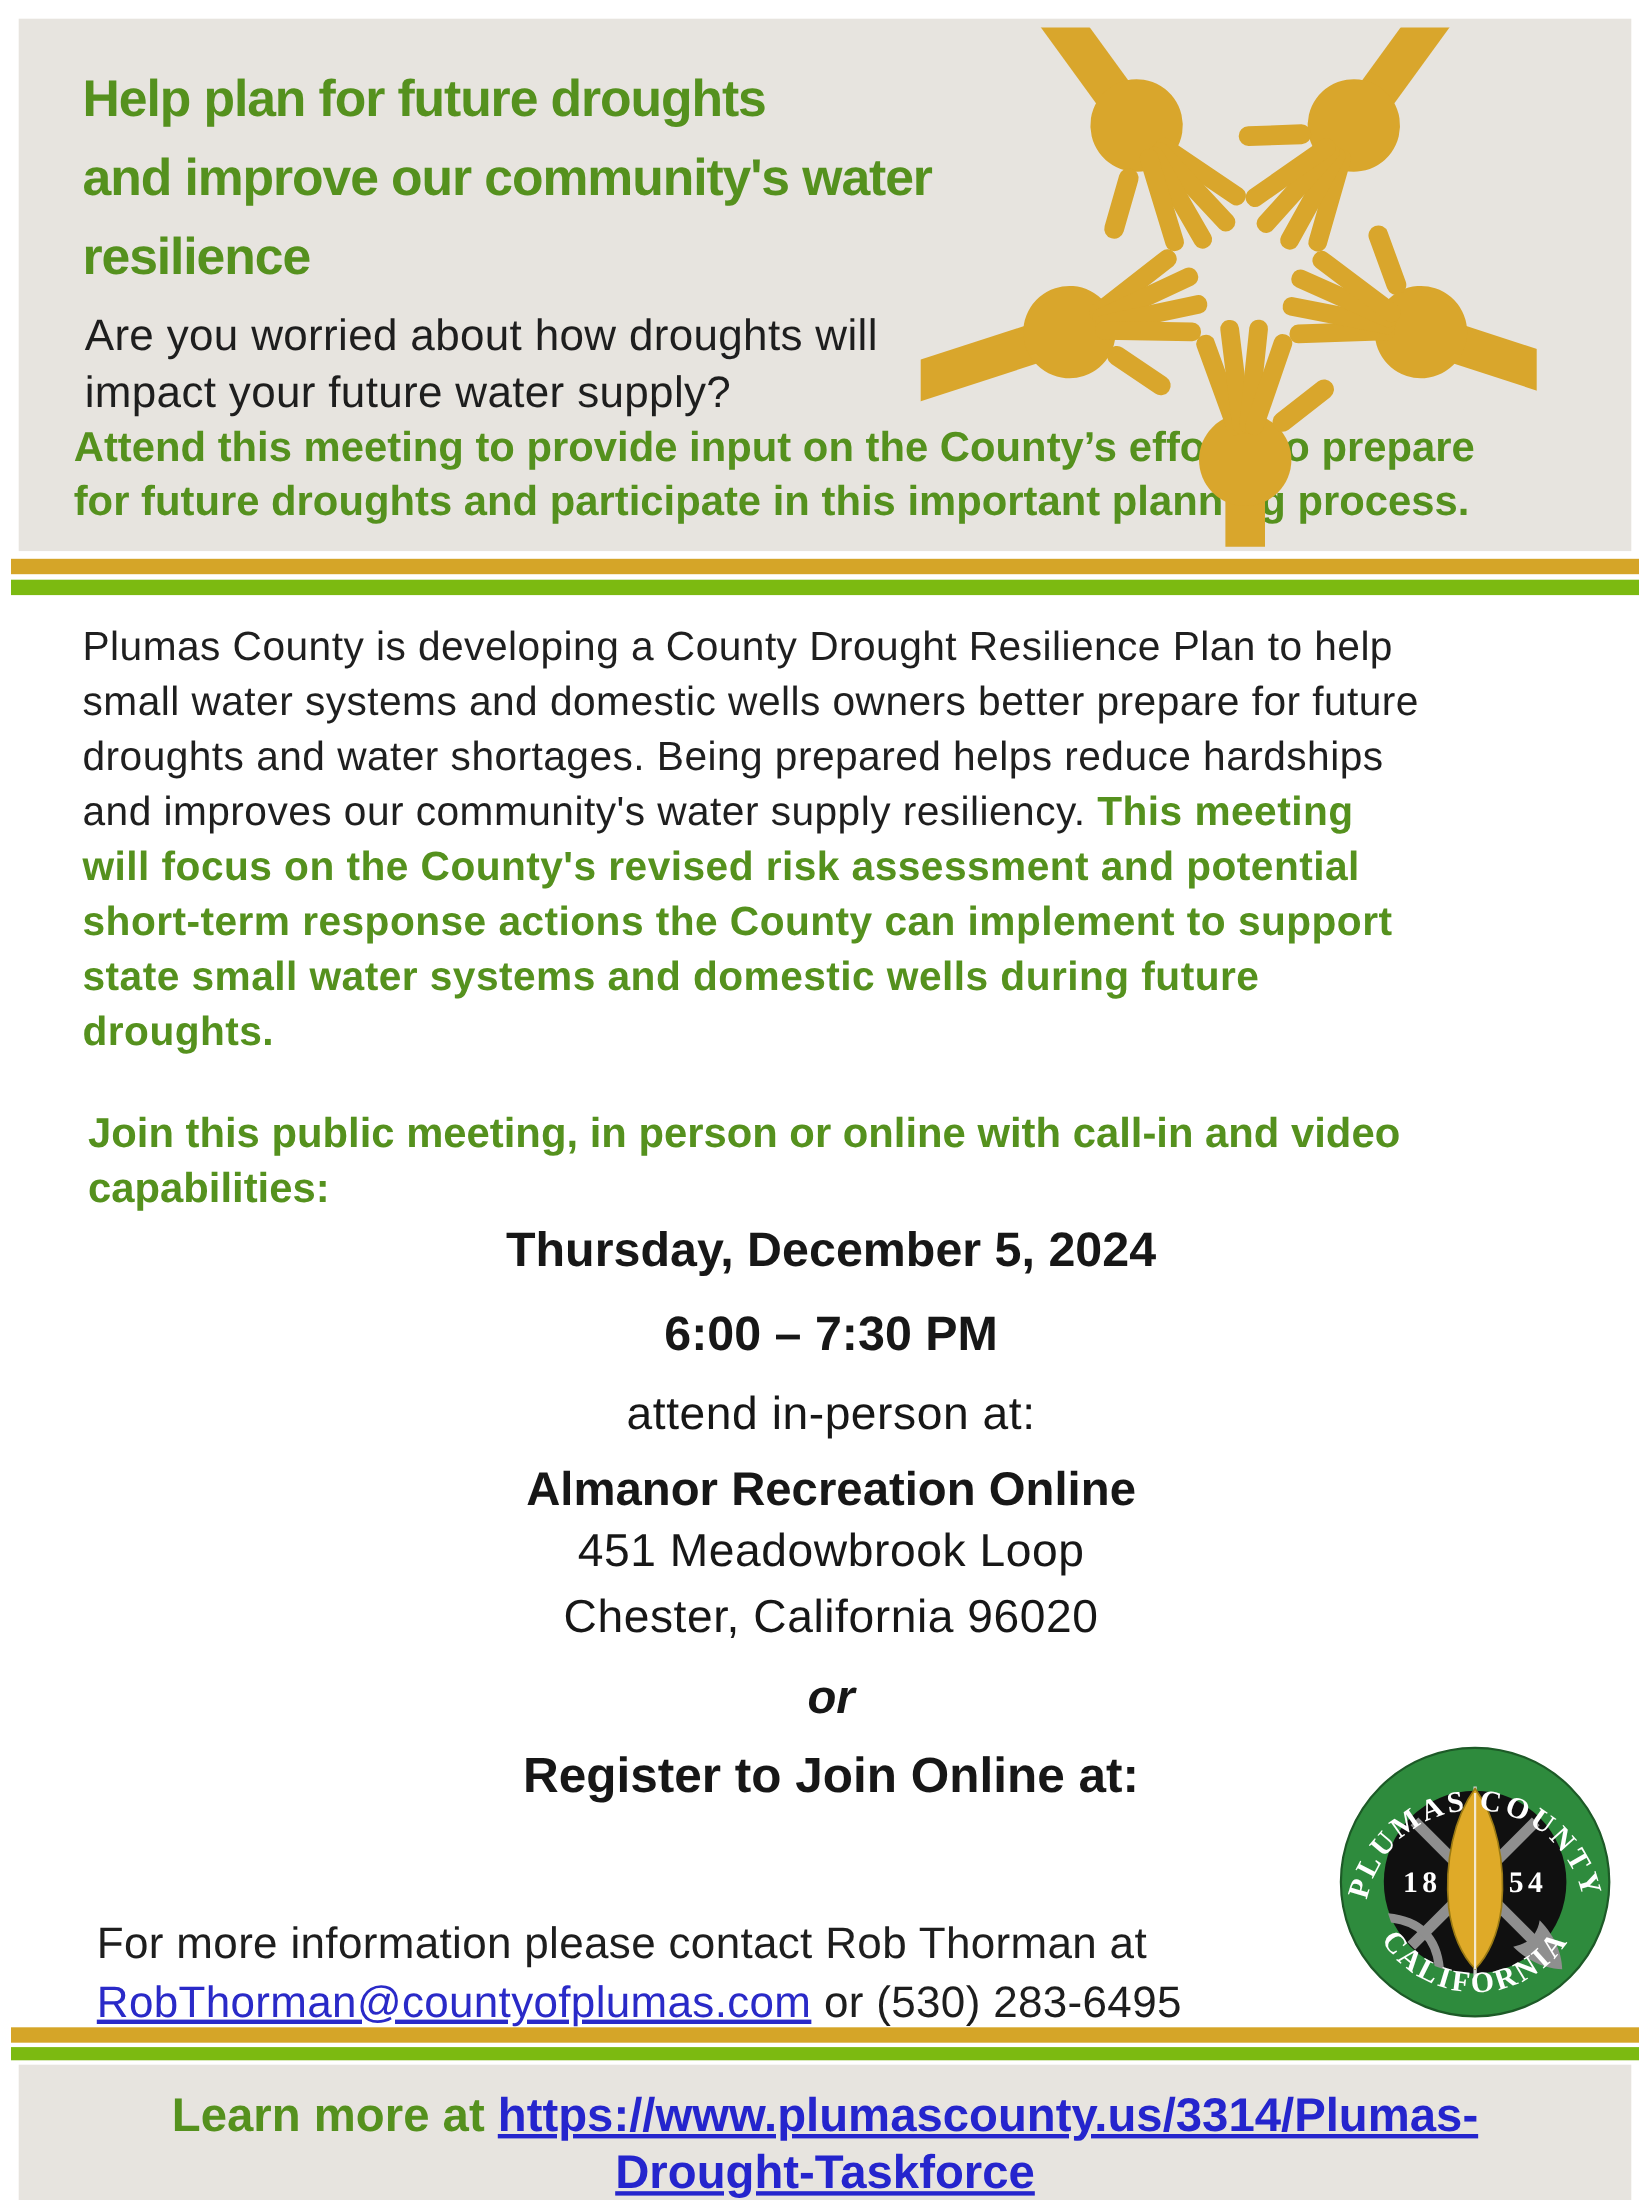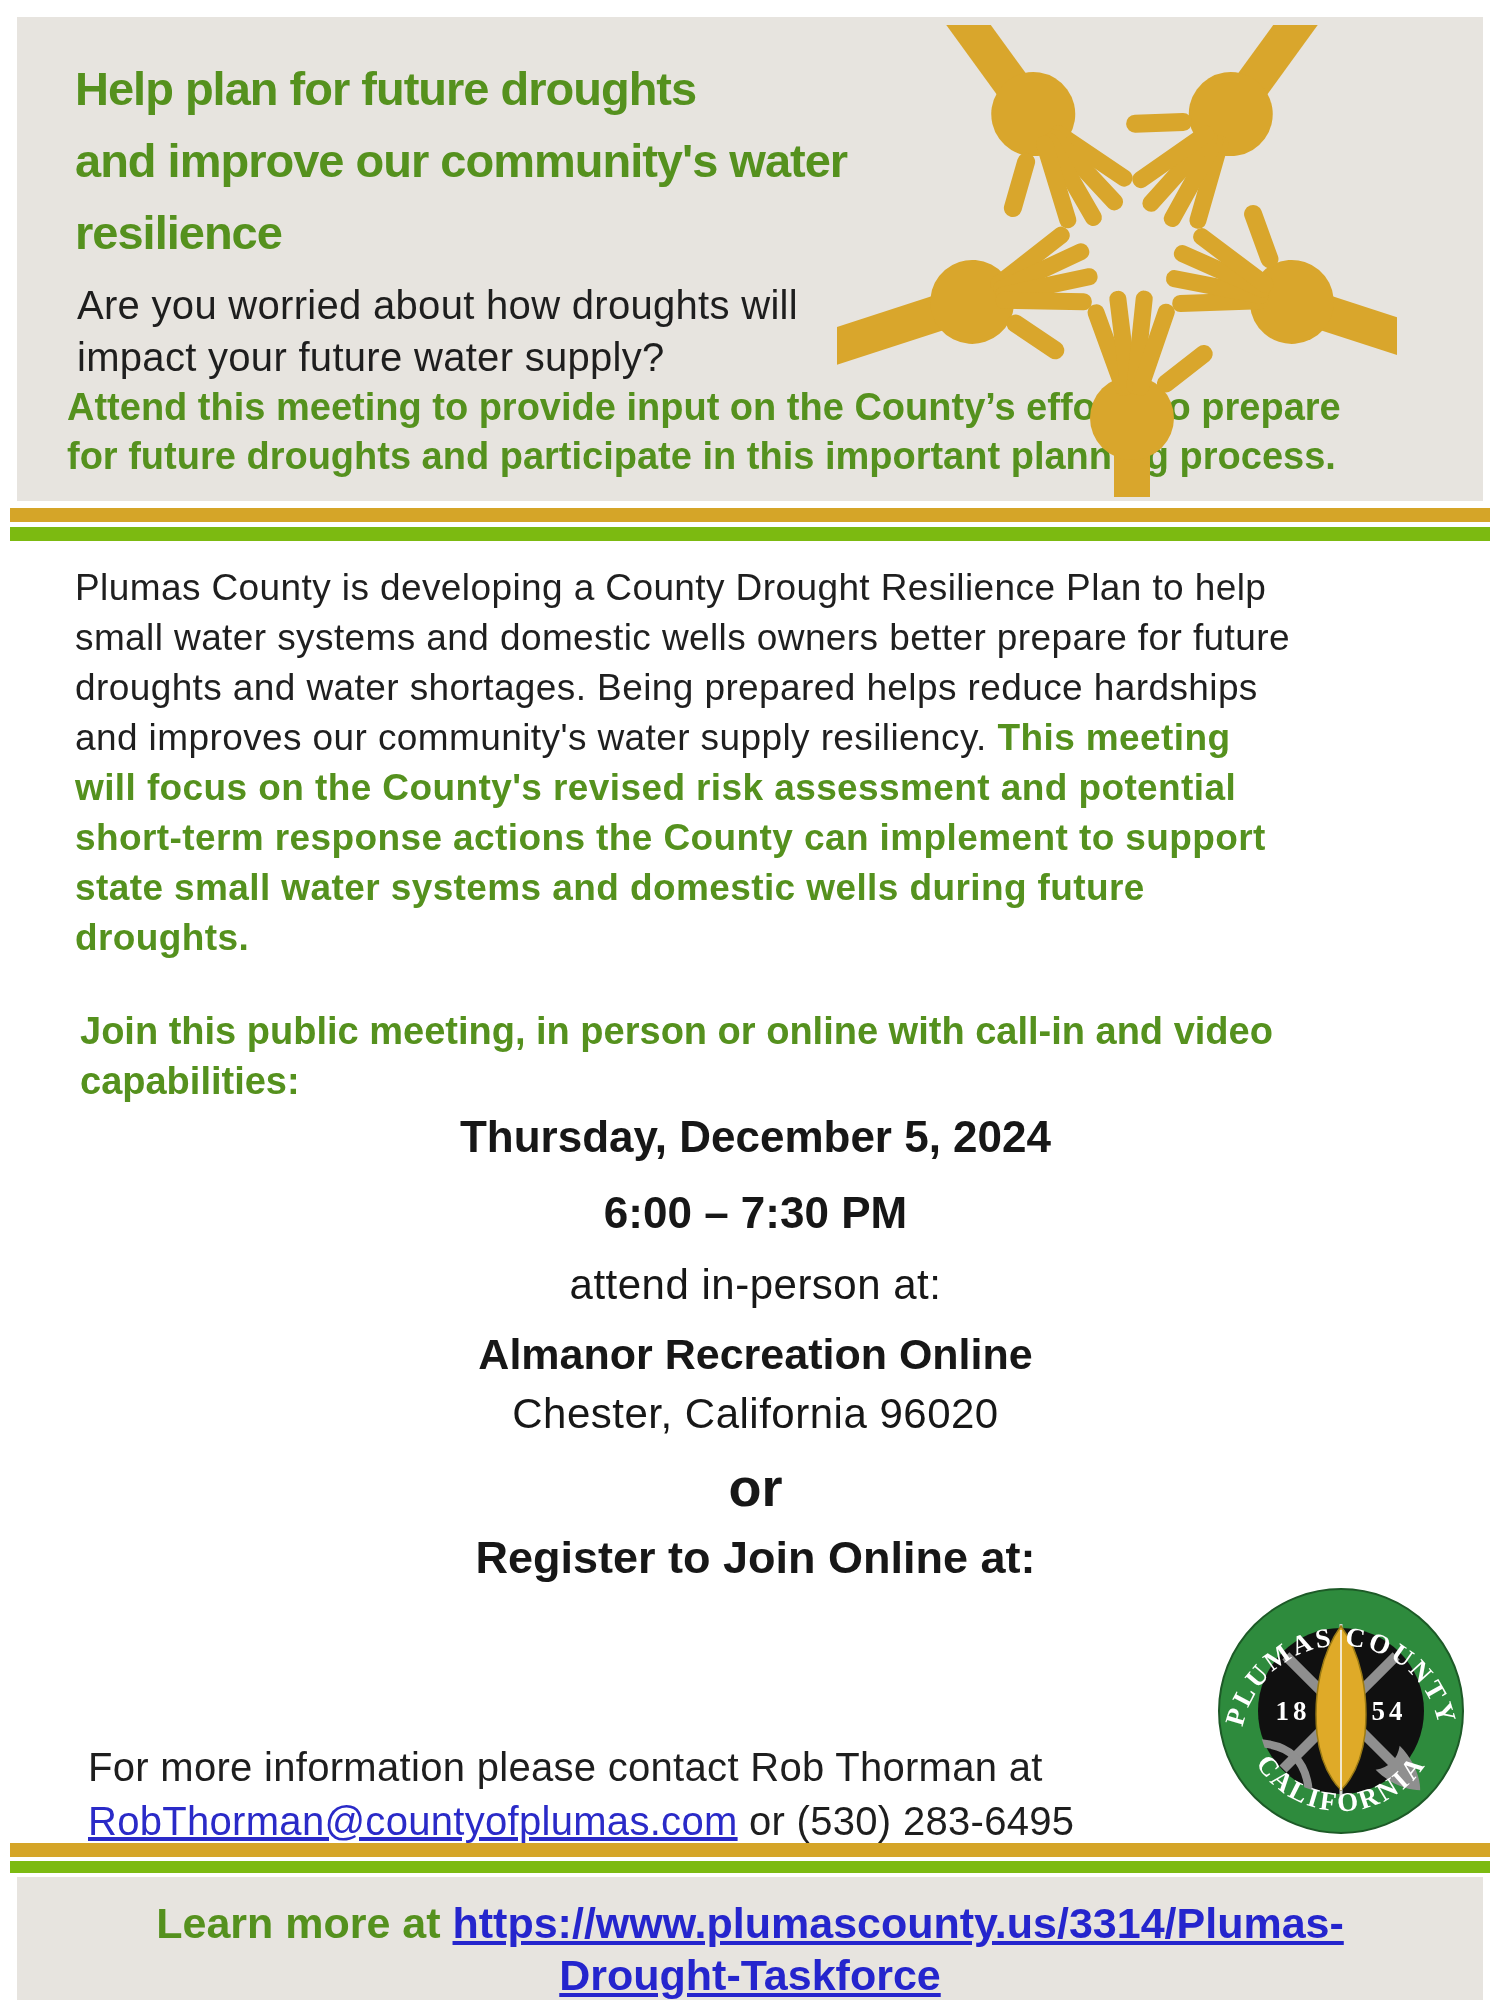--- a/index.html
+++ b/index.html
@@ -54,21 +54,21 @@
     position:absolute;left:0;top:1100px;width:1480px;
     text-align:center;color:#171717;
   }
   .event-details>div,.event-details>a{display:block;margin:0 auto;padding-left:31px;}
   .event-date{padding-top:12px;font-size:44px;font-weight:bold;line-height:50px;}
   .event-time{margin-top:26px !important;font-size:44px;font-weight:bold;line-height:50px;}
   .attend-label{margin-top:22px !important;font-size:42px;line-height:50px;letter-spacing:0.5px;}
   .venue-name{margin-top:18px !important;font-size:43px;font-weight:bold;line-height:52px;}
   .venue-addr1{margin-top:4px !important;font-size:42px;line-height:52px;letter-spacing:0.5px;}
   .venue-addr2{margin-top:8px !important;font-size:42px;line-height:52px;letter-spacing:0.5px;}
-  .or-label{margin-top:22px !important;font-size:54px;font-weight:bold;line-height:50px;}
+  .or-label{margin-top:22px !important;font-size:43px;font-weight:bold;line-height:50px;font-style:italic;}
   .register-label{margin-top:20px !important;font-size:45px;font-weight:bold;line-height:52px;}
   a.register-link{
     margin-top:2px !important;font-size:44px;line-height:52px;
     color:#2a2ac8;text-decoration:underline;letter-spacing:0.5px;
   }
   
   .contact-info{
     position:absolute;left:88px;top:1740px;
     font-size:40px;line-height:54px;color:#1e1e1e;letter-spacing:0.3px;
   }
@@ -128,20 +128,21 @@
   <p class="body-paragraph"><span>Plumas County is developing a County Drought Resilience Plan to help small water systems and domestic wells owners better prepare for future droughts and water shortages. Being prepared helps reduce hardships and improves our community's water supply resiliency. </span><span class="hl-green">This meeting will focus on the County's revised risk assessment and potential short-term response actions the County can implement to support state small water systems and domestic wells during future droughts.</span></p>
 
   <p class="join-text">Join this public meeting, in person or online with call-in and video
 capabilities:</p>
 
   <div class="event-details">
     <div class="event-date">Thursday, December 5, 2024</div>
     <div class="event-time">6:00 – 7:30 PM</div>
     <div class="attend-label">attend in-person at:</div>
     <div class="venue-name">Almanor Recreation Online</div>
+    <div class="venue-addr1">451 Meadowbrook Loop</div>
     <div class="venue-addr2">Chester, California 96020</div>
     <div class="or-label">or</div>
     <div class="register-label">Register to Join Online at:</div>
   </div>
 
   <div class="contact-info">
     <div>For more information please contact Rob Thorman at</div>
     <div><a class="contact-email-link" href="#">RobThorman@countyofplumas.com</a><span> or (530) 283-6495</span></div>
   </div>
 

